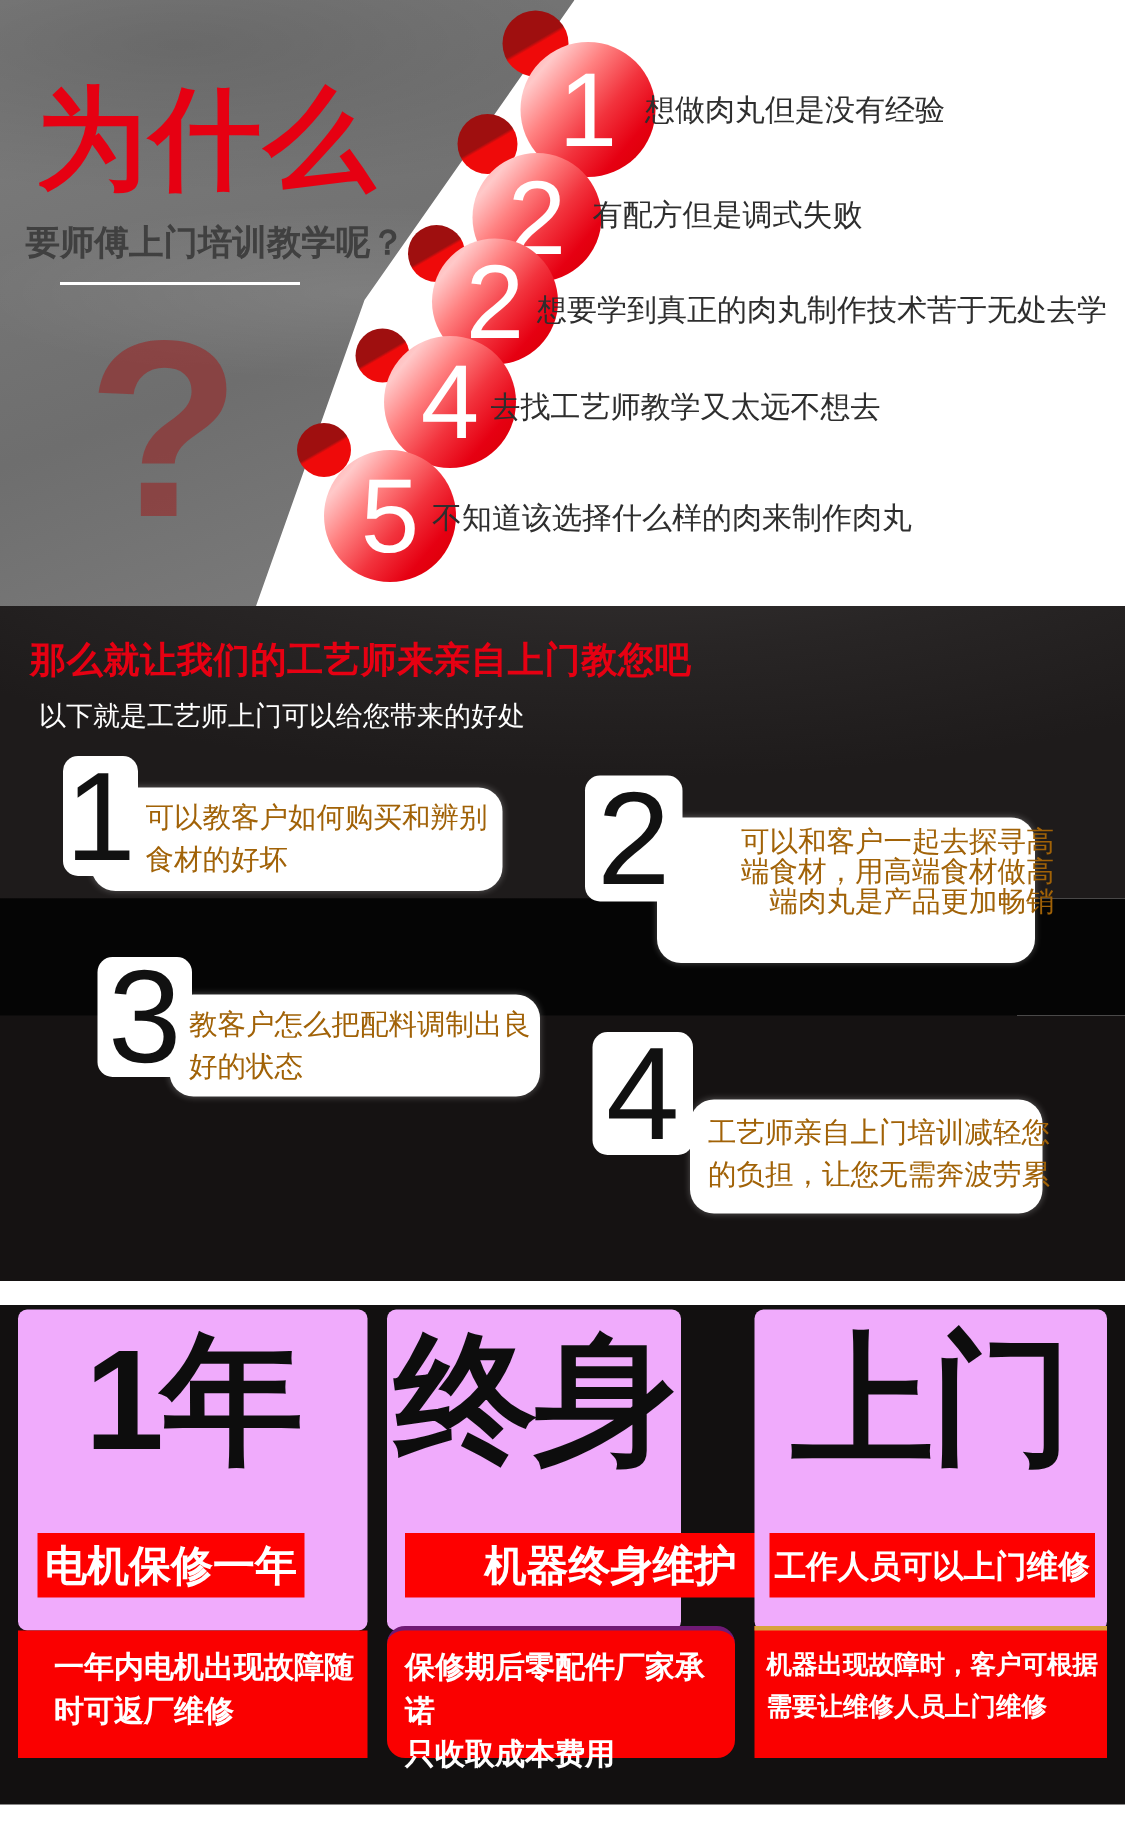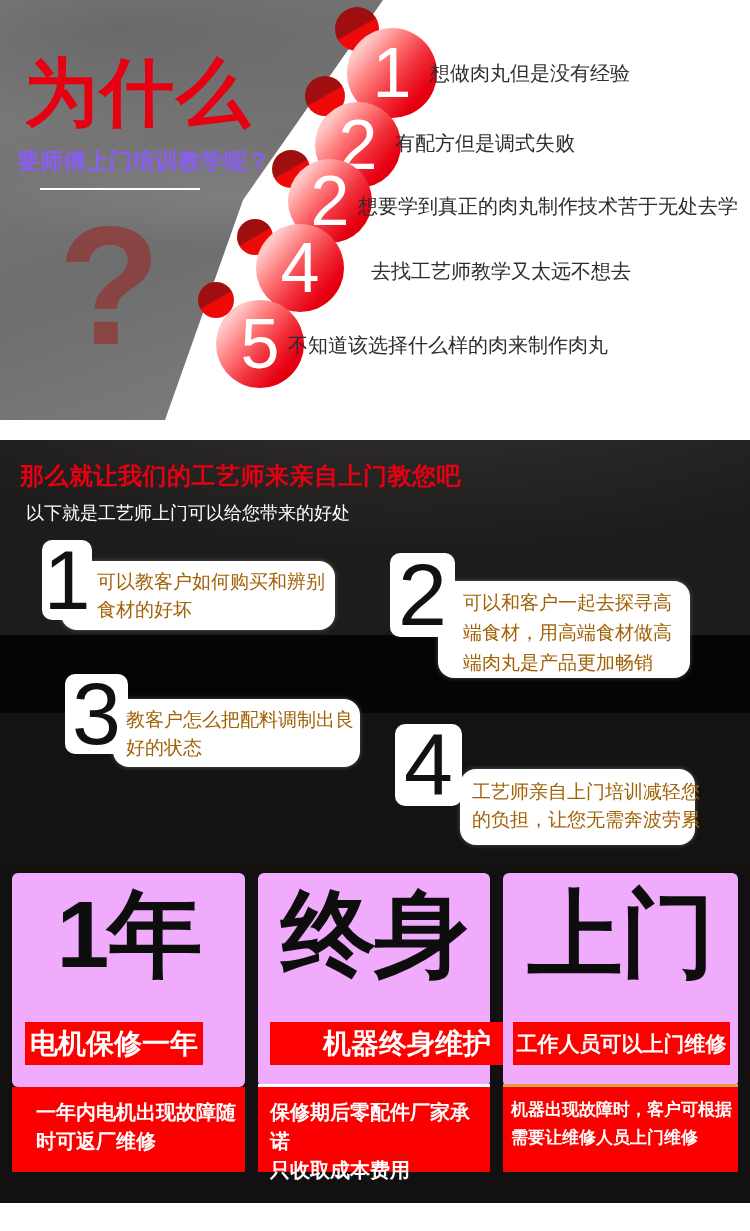--- a/index.html
+++ b/index.html
@@ -10,86 +10,86 @@
   .sec-top{position:absolute;left:0;top:0;width:750px;height:420px;background:#fff;}
   .gray-wedge{position:absolute;left:0;top:0;width:750px;height:420px;
     background:
       radial-gradient(ellipse 420px 90px at 240px 195px, rgba(255,255,255,.10), transparent 65%),
       radial-gradient(ellipse 520px 140px at 120px 30px, rgba(0,0,0,.14), transparent 70%),
       linear-gradient(160deg,#7e7e7e 0%,#6e6e6e 45%,#7b7b7b 72%,#656565 100%);
     clip-path:polygon(0 0,383px 0,243px 200px,165px 420px,0 420px);}
   .main-title{position:absolute;left:24px;top:52px;font-size:74px;font-weight:bold;
     color:#e60012;letter-spacing:2px;line-height:1.1;white-space:nowrap;}
   .main-subtitle{position:absolute;left:17px;top:146px;font-size:23px;font-weight:bold;
-    color:#8b5cf6;white-space:nowrap;}
+    color:#404040;white-space:nowrap;}
   .title-underline{position:absolute;left:40px;top:188px;width:160px;height:2px;background:#fff;}
   .qmark{position:absolute;left:58px;top:186px;font-size:168px;font-weight:bold;
     color:rgba(151,40,40,.62);line-height:1.2;}
   .num-circle{position:absolute;border-radius:50%;display:flex;align-items:center;
     justify-content:center;color:#fff;font-size:70px;font-weight:400;line-height:1;
     background:linear-gradient(130deg,#ff9b9b 0%,#ffc9c9 18%,#ff8181 36%,#f2333d 58%,#e60012 78%,#d60000 100%);}
   .c1{left:347px;top:28px;width:90px;height:90px;}
   .c2{left:315px;top:102px;width:86px;height:86px;}
   .c3{left:288px;top:159px;width:84px;height:84px;}
   .c4{left:256px;top:224px;width:88px;height:88px;}
   .c5{left:216px;top:300px;width:88px;height:88px;}
   .sat{position:absolute;border-radius:50%;
     background:linear-gradient(150deg,#9f0f0f 48%,#ef0a0a 52%);}
   .s1{left:335px;top:7px;width:44px;height:44px;}
   .s2{left:305px;top:76px;width:40px;height:40px;}
   .s3{left:272px;top:150px;width:38px;height:38px;}
   .s4{left:237px;top:219px;width:36px;height:36px;}
   .s5{left:198px;top:282px;width:36px;height:36px;}
   .reason-text{position:absolute;font-size:20px;color:#2e2e2e;white-space:nowrap;}
   .r1{left:430px;top:60px;} .r2{left:395px;top:130px;} .r3{left:358px;top:193px;}
-  .r4{left:327px;top:258px;margin-left:44px;} .r5{left:288px;top:332px;}
+  .r4{left:327px;top:258px;} .r5{left:288px;top:332px;}
 
   
-  .sec-mid{position:absolute;left:0;top:440px;width:678px;height:450px;background:#0a0808;}
+  .sec-mid{position:absolute;left:0;top:404px;width:678px;height:450px;background:#0a0808;}
   .mid-band1{position:absolute;left:0;top:0;width:750px;height:195px;
     background:radial-gradient(ellipse 760px 260px at 55% -45%,#3a3636 0%,#282525 45%,#1e1b1b 78%);}
   .mid-band2{position:absolute;left:0;top:195px;width:750px;height:78px;background:#050505;}
   .mid-band3{position:absolute;left:0;top:273px;width:750px;height:177px;background:#151212;}
   .mid-heading{position:absolute;left:20px;top:20px;font-size:24px;font-weight:bold;
     color:#e60012;letter-spacing:.5px;white-space:nowrap;}
   .mid-subheading{position:absolute;left:26px;top:61px;font-size:18px;color:#fff;white-space:nowrap;}
   .bubble{position:absolute;background:#fff;border-radius:16px;
     box-shadow:0 0 5px rgba(255,255,255,.28);z-index:1;}
   .numbox{position:absolute;background:#fff;border-radius:10px;display:flex;align-items:center;
     justify-content:center;font-size:88px;font-weight:400;color:#111;z-index:2;line-height:1;}
   .benefit-text{position:absolute;font-size:19px;color:#a16207;line-height:28px;
     white-space:pre-line;z-index:3;}
   .nb1{left:42px;top:100px;width:50px;height:80px;font-size:84px;}
   .bb1{left:61px;top:121px;width:274px;height:69px;}
   .bt1{left:97px;top:128px;width:250px;}
   .nb2{left:390px;top:113px;width:65px;height:84px;}
   .bb2{left:438px;top:141px;width:252px;height:97px;}
-  .bt2{left:463px;top:148px;width:240px;line-height:30px;}
+  .bt2{left:463px;top:148px;width:240px;line-height:20px;text-align:right;}
   .nb3{left:65px;top:234px;width:63px;height:80px;}
   .bb3{left:113px;top:259px;width:247px;height:68px;}
   .bt3{left:126px;top:266px;width:250px;}
   .nb4{left:395px;top:284px;width:67px;height:82px;}
   .bb4{left:460px;top:329px;width:235px;height:76px;}
   .bt4{left:472px;top:338px;width:250px;}
 
   
   .sec-bottom{position:absolute;left:0;top:870px;width:750px;height:333px;background:#121010;}
   .wcard{position:absolute;top:3px;height:214px;background:#f0abfc;border-radius:6px;}
-  .wc1{left:12px;width:233px;} .wc2{left:258px;width:232px;} .wc3{left:503px;width:235px;}
+  .wc1{left:12px;width:233px;} .wc2{left:258px;width:196px;} .wc3{left:503px;width:235px;}
   .card-big{position:absolute;left:0;right:0;top:8px;text-align:center;font-size:95px;
     font-weight:bold;color:#0d0d0d;line-height:1.12;letter-spacing:-2px;white-space:nowrap;}
   .card-badge{position:absolute;background:#fe0000;color:#fff;font-weight:bold;
     display:flex;align-items:center;justify-content:center;white-space:nowrap;}
   .badge1{left:13px;top:149px;width:178px;height:43px;font-size:28px;}
   .badge2{left:12px;top:149px;width:210px;height:43px;font-size:28px;padding-left:32px;}
   .badge3{left:10px;top:149px;width:217px;height:43px;font-size:21px;}
   .card-detail{position:absolute;background:#fa0000;color:#fff;font-weight:bold;
     white-space:pre-line;box-sizing:border-box;}
   .det1{left:12px;top:217px;width:233px;height:85px;font-size:20px;line-height:29px;padding:11px 6px 0 24px;}
-  .det2{left:258px;top:214px;width:232px;height:88px;font-size:20px;line-height:29px;padding:11px 6px 0 12px;border-top:3px solid #ffffff;}
+  .det2{left:258px;top:214px;width:232px;height:88px;font-size:20px;line-height:29px;padding:11px 6px 0 12px;border-top:3px solid #701a75;border-radius:12px;}
   .det3{left:503px;top:214px;width:235px;height:88px;font-size:17px;line-height:28px;padding:9px 2px 0 8px;border-top:3px solid #d8a33c;}
 </style>
 </head>
 <body>
 
 <div id="page">
 
   <div class="sec-top">
     <div class="gray-wedge"></div>
     <div class="main-title">为什么</div>

